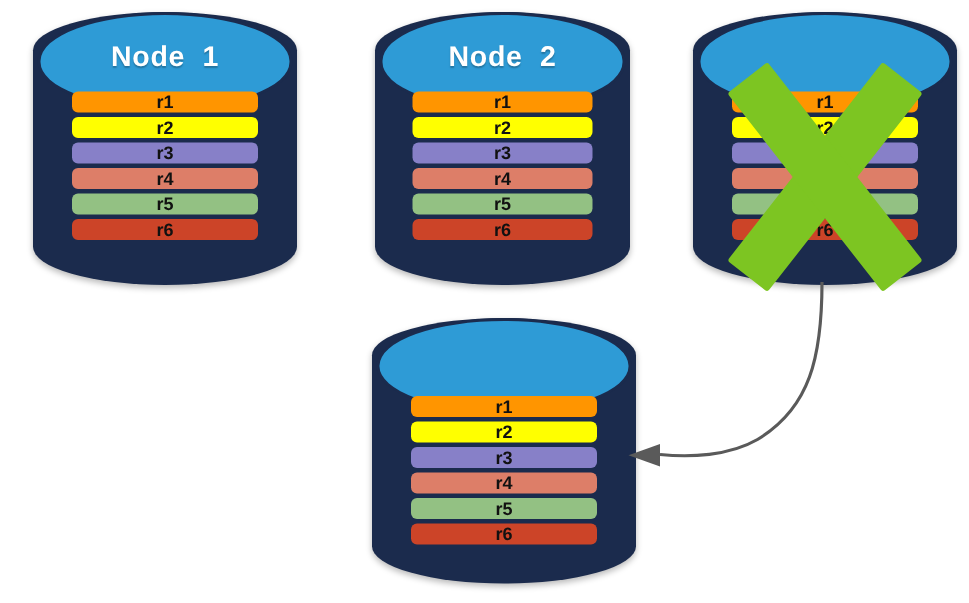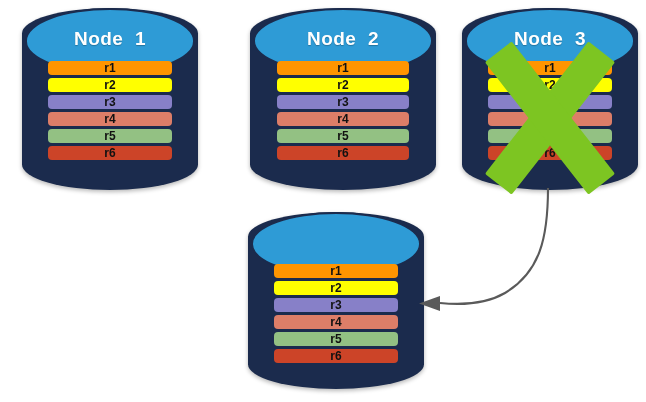--- a/index.html
+++ b/index.html
@@ -118,38 +118,37 @@
     <div class="records" style="top:53px;">
       <div class="rec" style="background:#ff9500;">r1</div>
       <div class="rec" style="background:#ffff00;">r2</div>
       <div class="rec" style="background:#8780c8;">r3</div>
       <div class="rec" style="background:#dd7e68;">r4</div>
       <div class="rec" style="background:#93c183;">r5</div>
       <div class="rec" style="background:#cc4428;">r6</div>
     </div>
   </div>
 
-  <div class="node" style="left:250px; top:8px; width:170px; height:182px;padding-left:16px;">
+  <div class="node" style="left:250px; top:8px; width:170px; height:182px;">
     <div class="cyl-body"></div>
     <div class="cyl-top"></div>
     <div class="cyl-label">Node  2</div>
     <div class="records" style="top:53px;">
       <div class="rec" style="background:#ff9500;">r1</div>
       <div class="rec" style="background:#ffff00;">r2</div>
       <div class="rec" style="background:#8780c8;">r3</div>
       <div class="rec" style="background:#dd7e68;">r4</div>
       <div class="rec" style="background:#93c183;">r5</div>
       <div class="rec" style="background:#cc4428;">r6</div>
     </div>
   </div>
 
   <div class="node" style="left:462px; top:8px; width:176px; height:182px;">
     <div class="cyl-body"></div>
     <div class="cyl-top"></div>
-    <div class="cyl-label">Node  3</div>
     <div class="records" style="top:53px;">
       <div class="rec" style="background:#ff9500;">r1</div>
       <div class="rec" style="background:#ffff00;">r2</div>
       <div class="rec" style="background:#8780c8;">r3</div>
       <div class="rec" style="background:#dd7e68;">r4</div>
       <div class="rec" style="background:#93c183;">r5</div>
       <div class="rec" style="background:#cc4428;">r6</div>
     </div>
   </div>
 

